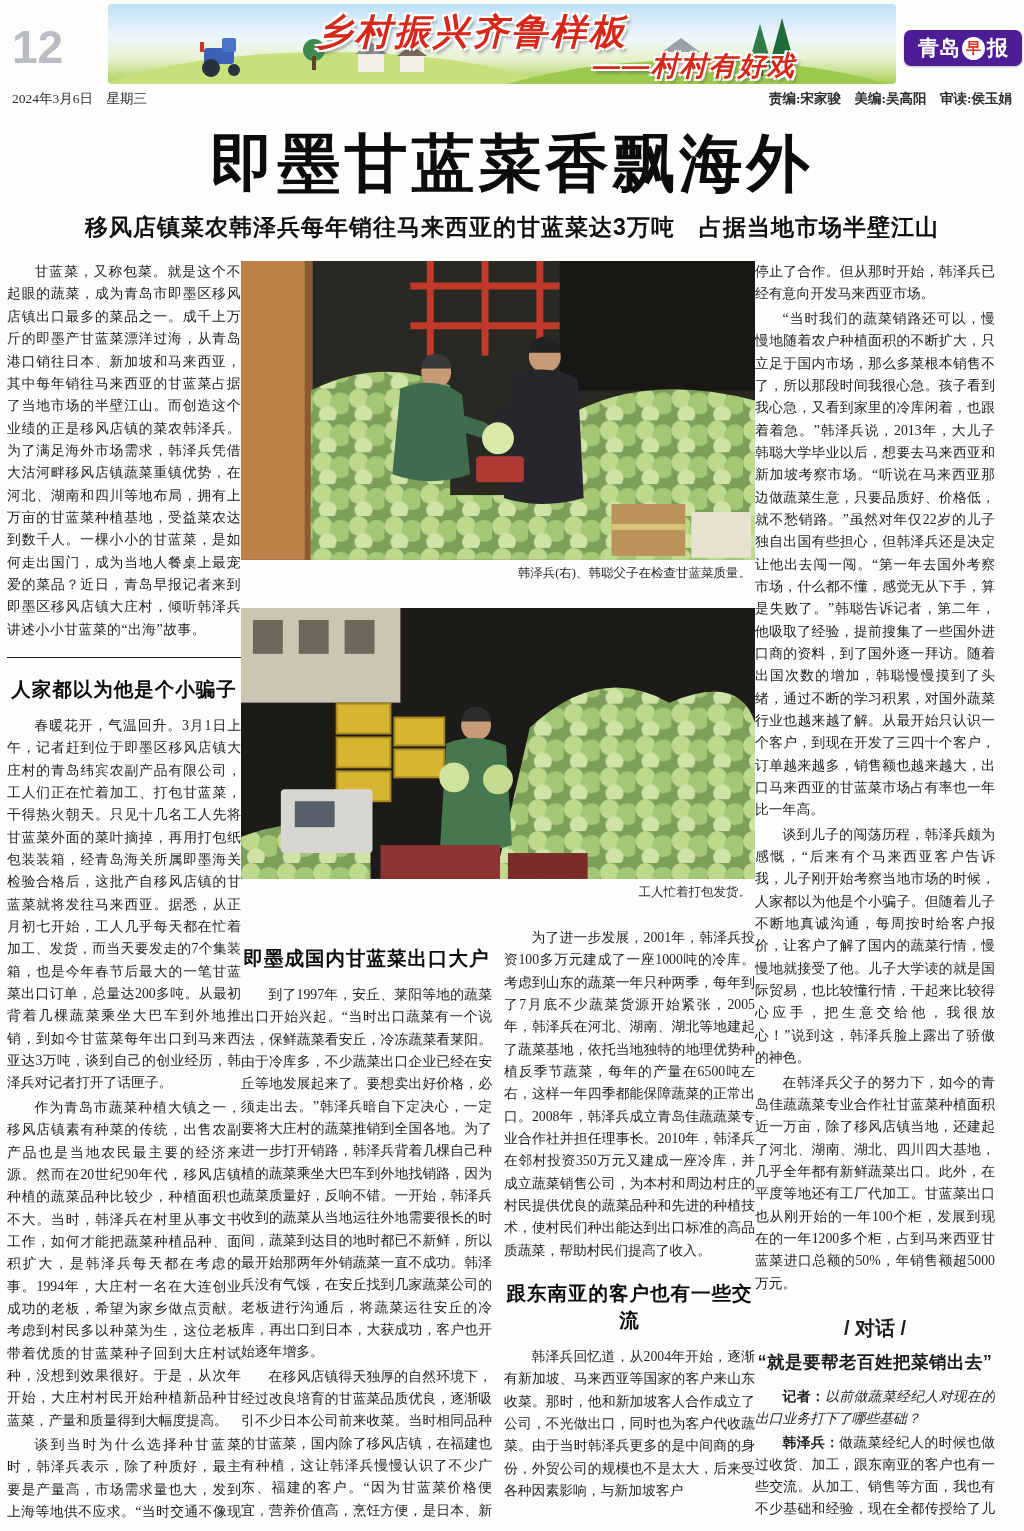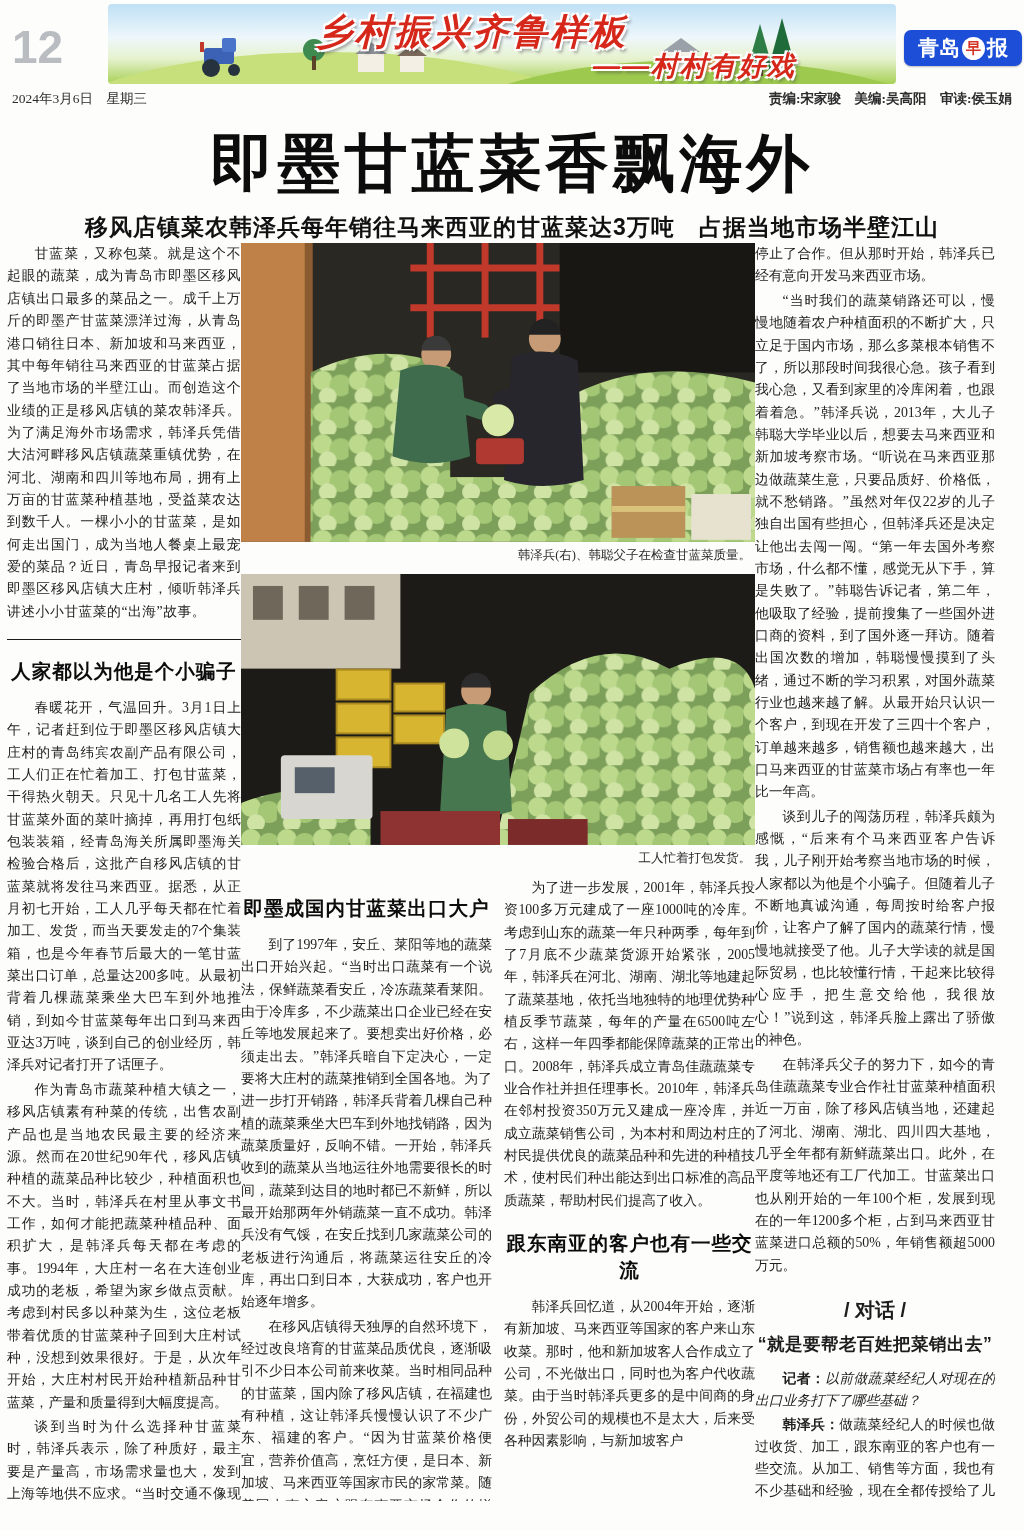--- a/index.html
+++ b/index.html
@@ -17,48 +17,48 @@
   .hill2{width:520px;height:150px;background:#9cc94e;left:330px;top:56px;}
   .banner-title{position:absolute;left:0;right:60px;top:4px;text-align:center;
         font-family:"Liberation Sans",sans-serif;font-weight:900;font-style:italic;font-size:36px;
         color:#d5281b;letter-spacing:3px;
         text-shadow:-2px -2px 0 #fff,2px -2px 0 #fff,-2px 2px 0 #fff,2px 2px 0 #fff,3px 4px 3px rgba(60,60,60,.45);}
   .banner-subtitle{position:absolute;right:100px;top:44px;
         font-family:"Liberation Sans",sans-serif;font-weight:900;font-style:italic;font-size:27px;
         color:#d5281b;letter-spacing:2px;
         text-shadow:-2px -2px 0 #fff,2px -2px 0 #fff,-2px 2px 0 #fff,2px 2px 0 #fff,3px 4px 3px rgba(60,60,60,.45);}
   .deco{position:absolute;bottom:0;left:0;width:100%;height:80px;}
-  .logo{position:absolute;right:2px;top:30px;width:118px;height:36px;background:#1d4ed8;border-radius:7px;
+  .logo{position:absolute;right:2px;top:30px;width:118px;height:36px;background:#4c1d95;border-radius:7px;
         display:flex;align-items:center;justify-content:center;gap:2px;color:#fff;
         font-family:"Liberation Sans",sans-serif;font-weight:900;font-size:21px;box-shadow:0 1px 2px rgba(0,0,0,.25);}
   .logo .sun{display:inline-flex;width:23px;height:23px;border-radius:50%;background:#fff;color:#d43526;
         align-items:center;justify-content:center;font-size:15px;}
   .dateline{display:flex;justify-content:space-between;padding:0 12px;font-size:13.5px;color:#2c2c2c;margin-top:2px;}
   .dateline .right{font-weight:bold;margin-left:36px;}
 
   
   .headline-block{text-align:center;margin-top:22px;}
   .headline{font-family:"Liberation Sans",sans-serif;font-weight:900;font-size:63px;color:#0c0c0c;
             letter-spacing:4px;line-height:1.05;}
   .subhead{font-family:"Liberation Sans",sans-serif;font-weight:700;font-size:23px;color:#111;margin-top:16px;letter-spacing:1px;}
 
   
-  .content{display:flex;gap:0;padding:0 7px;height:1258px;}
+  .content{display:flex;gap:0;padding:0 7px;margin-top:18px;height:1258px;}
   .col{overflow:hidden;}
   .col1{width:234px;}
   .colmid{width:514px;}
   .col4{width:240px;}
   p.body{font-size:13.8px;line-height:1.62;text-align:justify;text-indent:2em;margin:0 0 2px;}
   .intro{font-size:14px;line-height:1.78;letter-spacing:.5px;}
   .divider{border:none;border-top:1.6px solid #1a1a1a;margin:16px 0 0;}
   h2.section{font-family:"Liberation Sans",sans-serif;font-weight:900;font-size:19.5px;color:#0c0c0c;
              text-align:center;letter-spacing:1px;margin:18px 0 12px;}
   figure{margin:0;}
   figure svg{display:block;width:100%;height:auto;}
-  figcaption{text-align:right;font-size:12.5px;color:#2a2a2a;padding:5px 4px 10px;}
+  figcaption{text-align:right;font-size:12.5px;color:#2a2a2a;padding:5px 4px 26px;}
   .mid-cols{display:flex;gap:12px;}
   .midcol{width:251px;overflow:hidden;}
 
   
   .dialog-kicker{font-family:"Liberation Sans",sans-serif;font-weight:900;font-size:20px;text-align:center;margin:20px 0 8px;}
   .dialog-title{font-family:"Liberation Sans",sans-serif;font-weight:800;font-size:17.5px;text-align:center;margin:0 0 12px;letter-spacing:.5px;}
   .qa p{font-size:13.8px;line-height:1.6;text-align:justify;text-indent:2em;margin:0 0 2px;}
   .qa p.q{font-style:italic;}
   .qa b{font-style:normal;}
 </style>

